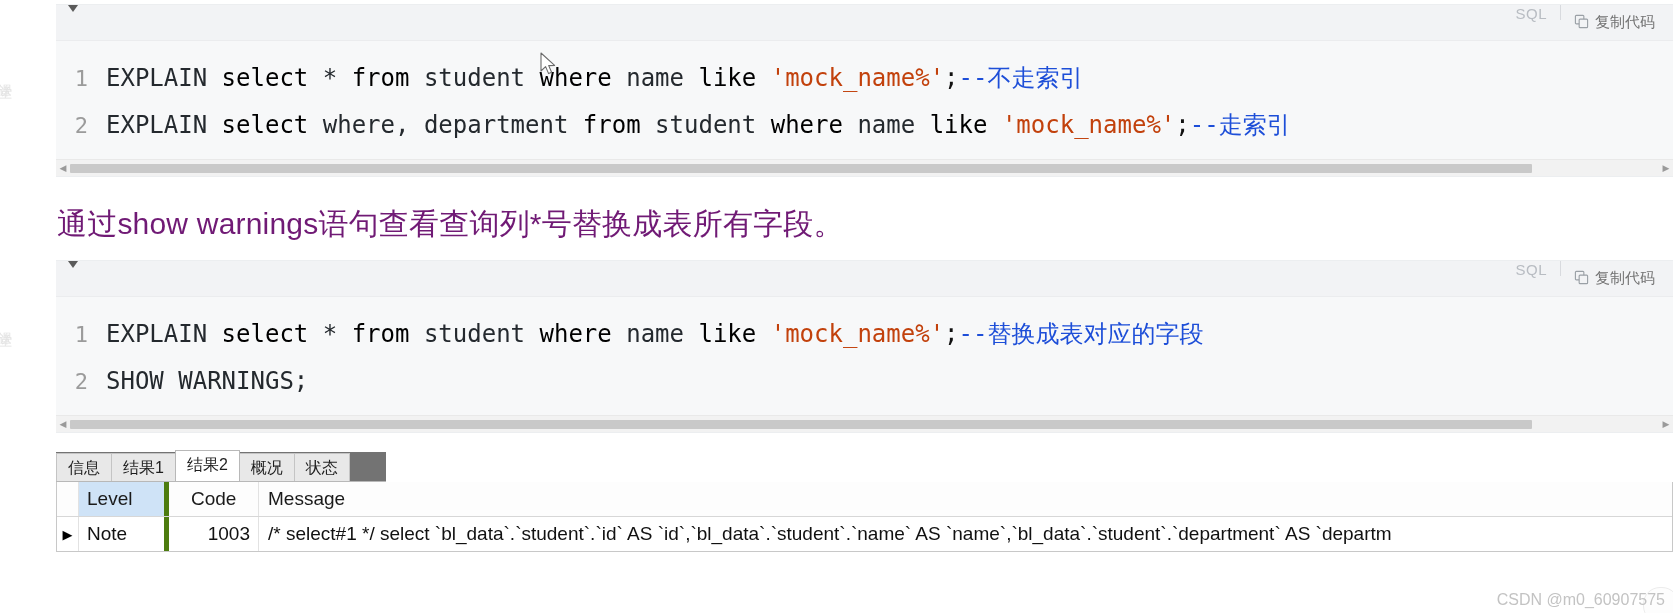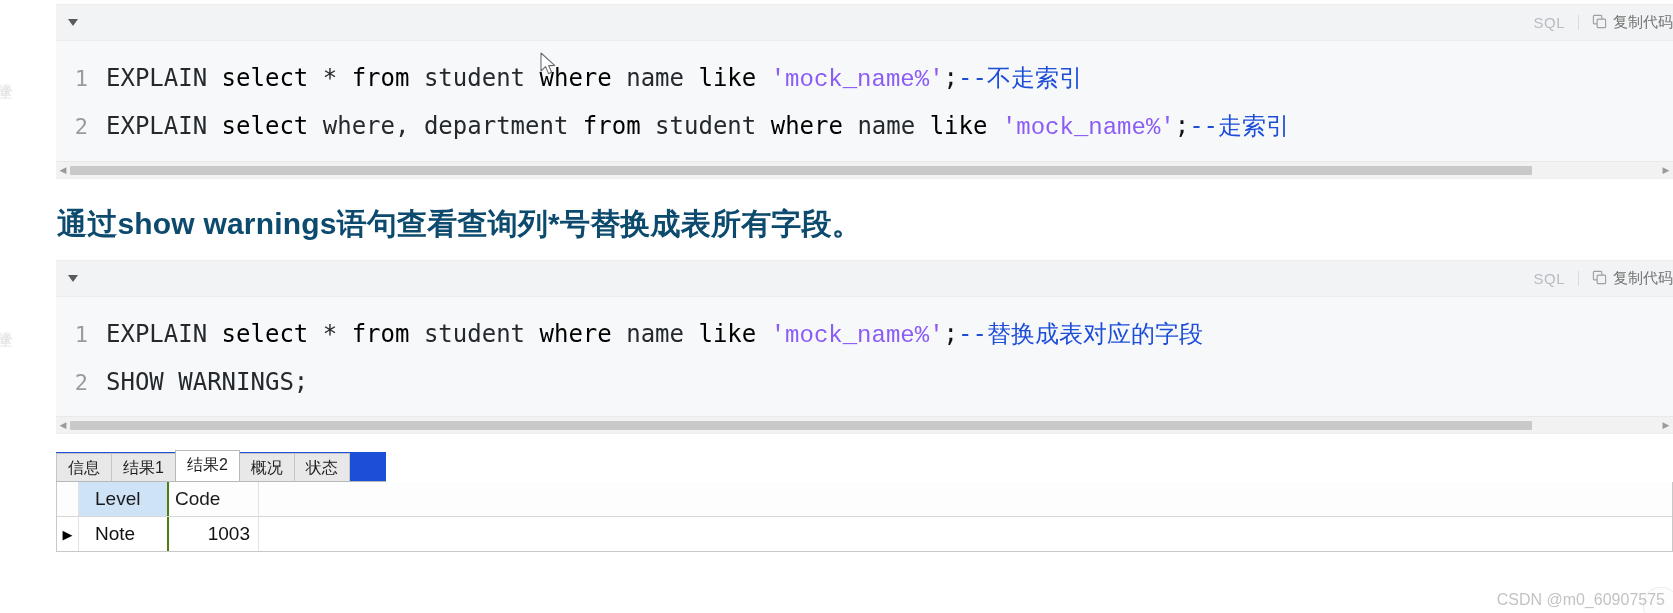--- a/index.html
+++ b/index.html
@@ -37,22 +37,21 @@
     background: #f7f8f9;
     border: 1px solid #eceef0;
     border-left: none;
     border-right: none;
     box-sizing: border-box;
   }
   .code-block .cb-toolbar {
     height: 36px;
     background: #f2f3f5;
     display: flex;
-    align-items: center;
-    padding: 0 0 0 12px;
+    padding: 0 18px 0 12px;
     box-sizing: border-box;
     border-bottom: 1px solid #ebecee;
   }
   .caret-toggle {
     width: 0; height: 0;
     border-left: 5px solid transparent;
     border-right: 5px solid transparent;
     border-top: 7px solid #5a5a5a;
     cursor: pointer;
   }
@@ -98,21 +97,21 @@
     width: 50px;
     min-width: 50px;
     text-align: right;
     color: #9b9b9b;
     font-size: 22px;
     padding-right: 18px;
     box-sizing: border-box;
     user-select: none;
   }
   .kw   { color: #000000; }
-  .str  { color: #8b5cf6; font-family: Liberation Mono, monospace; }
+  .str  { color: #c2410c; }
   .cmt  { color: #1d4ed8; }
   .punct{ color: #111; }
 
   
   .cb-scroll {
     height: 16px;
     background: #f2f2f2;
     border-top: 1px solid #e9e9e9;
     display: flex;
     align-items: center;
@@ -140,39 +139,39 @@
     width: 92%;
     background: #c9c9c9;
     border-radius: 1px;
   }
 
   
   .para {
     position: absolute;
     left: 57px;
     font-size: 30px;
-    font-weight: 700;
-    color: #0c4a6e;
+    font-weight: 400;
+    color: #701a75;
     letter-spacing: 0.2px;
     white-space: nowrap;
   }
 
   
   .result-pane {
     position: absolute;
     left: 56px;
     top: 452px;
     width: 1617px;
   }
   .tabs-row {
     display: flex;
     align-items: flex-end;
     height: 30px;
     border-bottom: 1px solid #b8b8b8;
-    background: #1d4ed8;
+    background: #737373;
     width: 330px;
     box-sizing: border-box;
   }
   .tab {
     font-size: 16px;
     color: #1e1e1e;
     padding: 4px 11px 4px 11px;
     height: 28px;
     box-sizing: border-box;
     line-height: 20px;
@@ -224,36 +223,36 @@
     border-right: 1px solid #e2e2e2;
     height: 100%;
     display: flex;
     align-items: center;
     justify-content: center;
     box-sizing: border-box;
   }
   .grid-head .cell-marker { background: #fdfdfd; }
   .c-level {
     width: 90px; min-width: 90px;
-    padding-left: 16px;
-    box-sizing: border-box;
-    border-right: 2px solid #4d7c0f;
+    padding-left: 8px;
+    box-sizing: border-box;
+    border-right: 5px solid #4d7c0f;
     height: 100%;
     display: flex; align-items: center;
   }
   .grid-head .c-level { background: #cfe3f7; }
   .c-code {
     width: 90px; min-width: 90px;
     padding-right: 8px;
     box-sizing: border-box;
     border-right: 1px solid #e2e2e2;
     height: 100%;
     display: flex; align-items: center;
   }
-  .grid-head .c-code { justify-content: flex-start; padding-left: 6px; }
+  .grid-head .c-code { justify-content: flex-start; padding-left: 22px; }
   .grid-row  .c-code { justify-content: flex-end; }
   .c-msg {
     flex: 1;
     padding-left: 9px;
     box-sizing: border-box;
     height: 100%;
     display: flex; align-items: center;
     overflow: hidden;
   }
 
@@ -368,23 +367,25 @@
       <div class="tab">结果1</div>
       <div class="tab active">结果2</div>
       <div class="tab">概况</div>
       <div class="tab">状态</div>
     </div>
   <div class="grid">
     <div class="grid-head">
       <div class="cell-marker"></div>
       <div class="c-level">Level</div>
       <div class="c-code">Code</div>
+      <div class="c-msg">Message</div>
     </div>
     <div class="grid-row">
       <div class="cell-marker">▶</div>
       <div class="c-level">Note</div>
       <div class="c-code">1003</div>
+      <div class="c-msg">/* select#1 */ select `bl_data`.`student`.`id` AS `id`,`bl_data`.`student`.`name` AS `name`,`bl_data`.`student`.`department` AS `departm</div>
     </div>
   </div>
 </div>
 
 <div class="corner-chip"></div>
 <div class="csdn-sig">CSDN @m0_60907575</div>
 
 </body></html>

